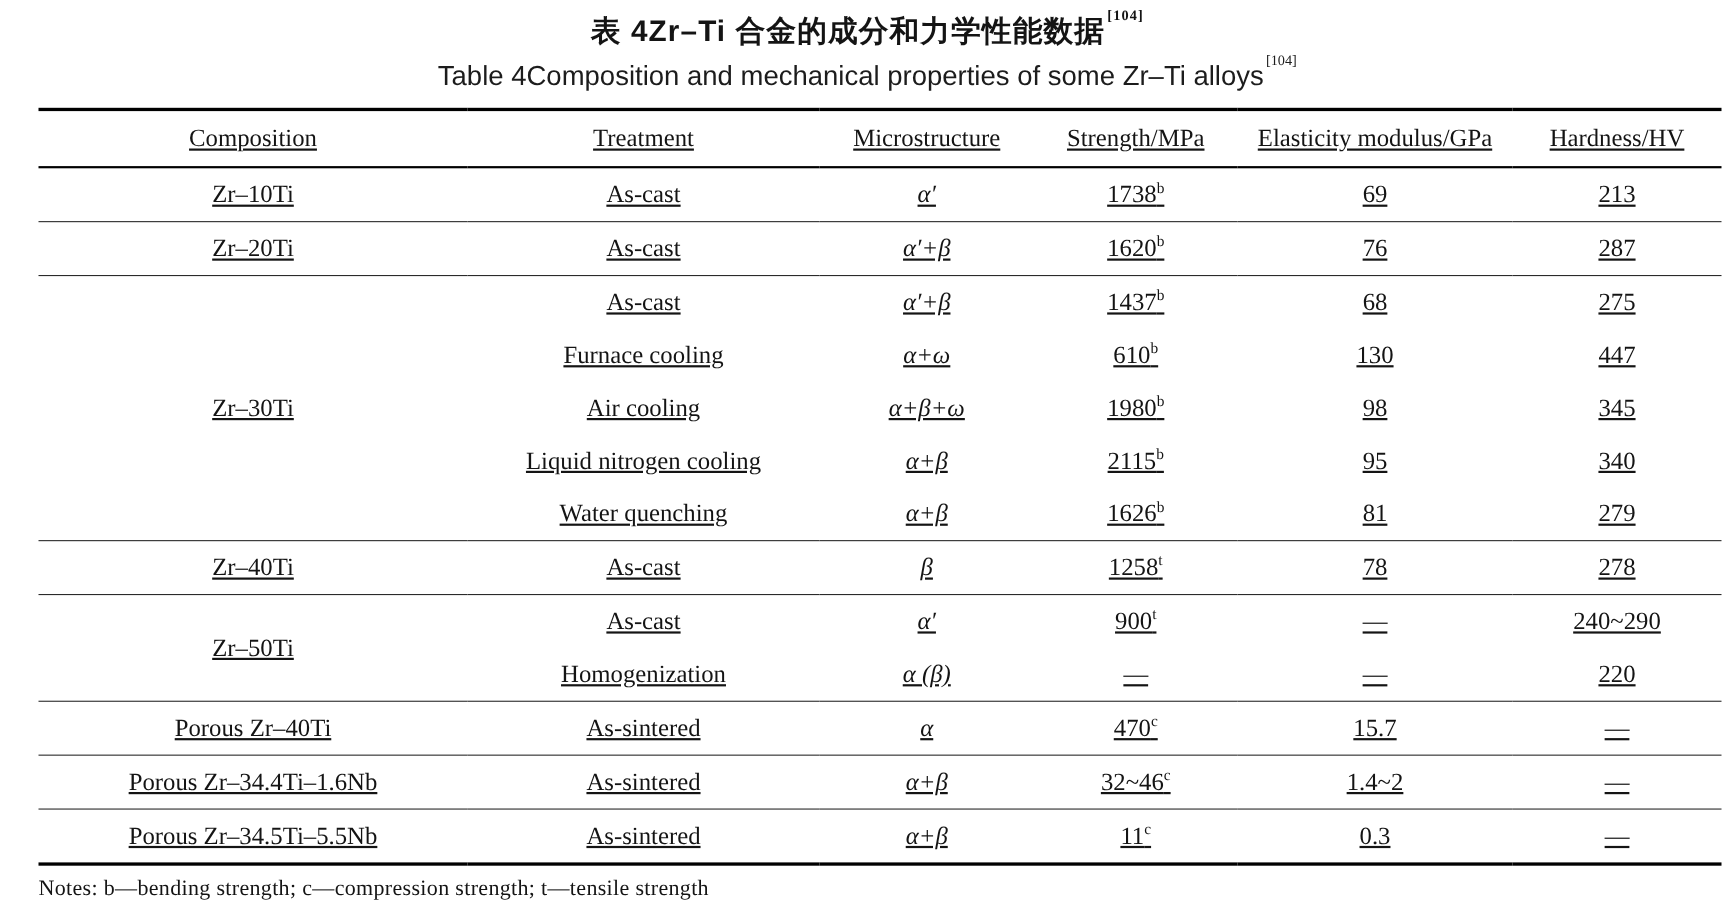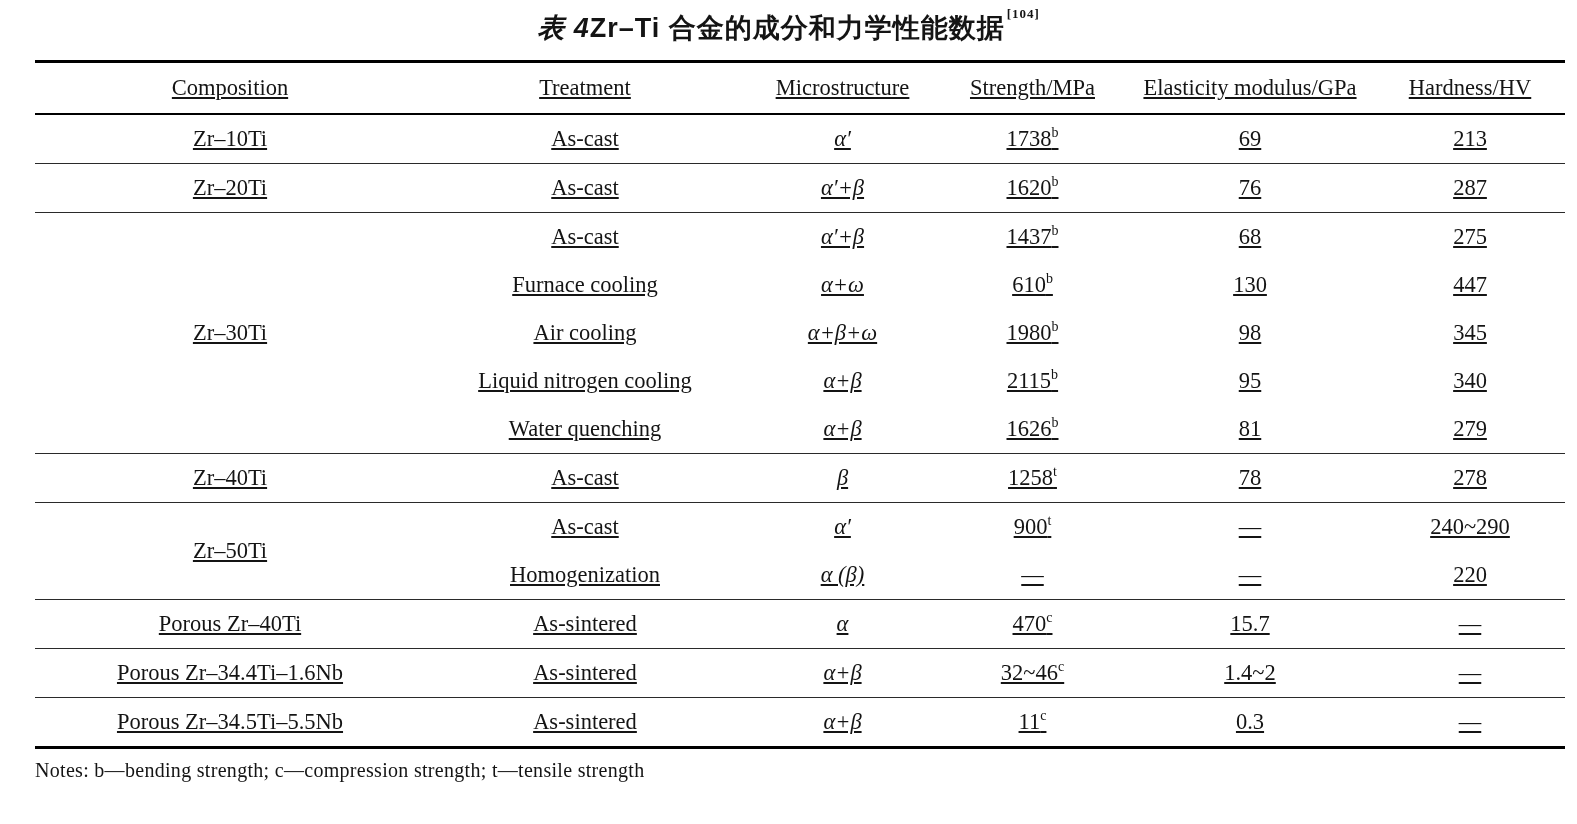--- a/index.html
+++ b/index.html
@@ -22,21 +22,21 @@
     letter-spacing:1px;
   }
   .caption-en{
     text-align:center;
     font-size:25px;
     font-weight:400;
     font-family:"Liberation Sans",sans-serif;
     margin-top:9px;
     color:#1c1c1c;
   }
-  .cap-label{font-style:italic;}
+  .cap-label{}
   .cap-ref{
     font-size:13px;
     position:relative;
     top:-9px;
     margin-left:2px;
     font-family:"Liberation Serif",serif;
   }
 
   
   table.alloy{
@@ -84,20 +84,23 @@
 </style>
 </head>
 <body>
 
 <div class="page">
 
   <div class="caption-zh">
     <span class="cap-label">表 4</span><span>Zr–Ti 合金的成分和力学性能数据</span><sup class="cap-ref">[104]</sup>
   </div>
 
+  <div class="caption-en">
+    <span class="cap-label">Table 4</span><span>Composition and mechanical properties of some Zr–Ti alloys</span><sup class="cap-ref">[104]</sup>
+  </div>
 
   <table class="alloy">
     <colgroup>
       <col style="width:390px">
         <col style="width:320px">
         <col style="width:195px">
       <col style="width:185px">
         <col style="width:250px">
         <col style="width:190px">
     </colgroup>

